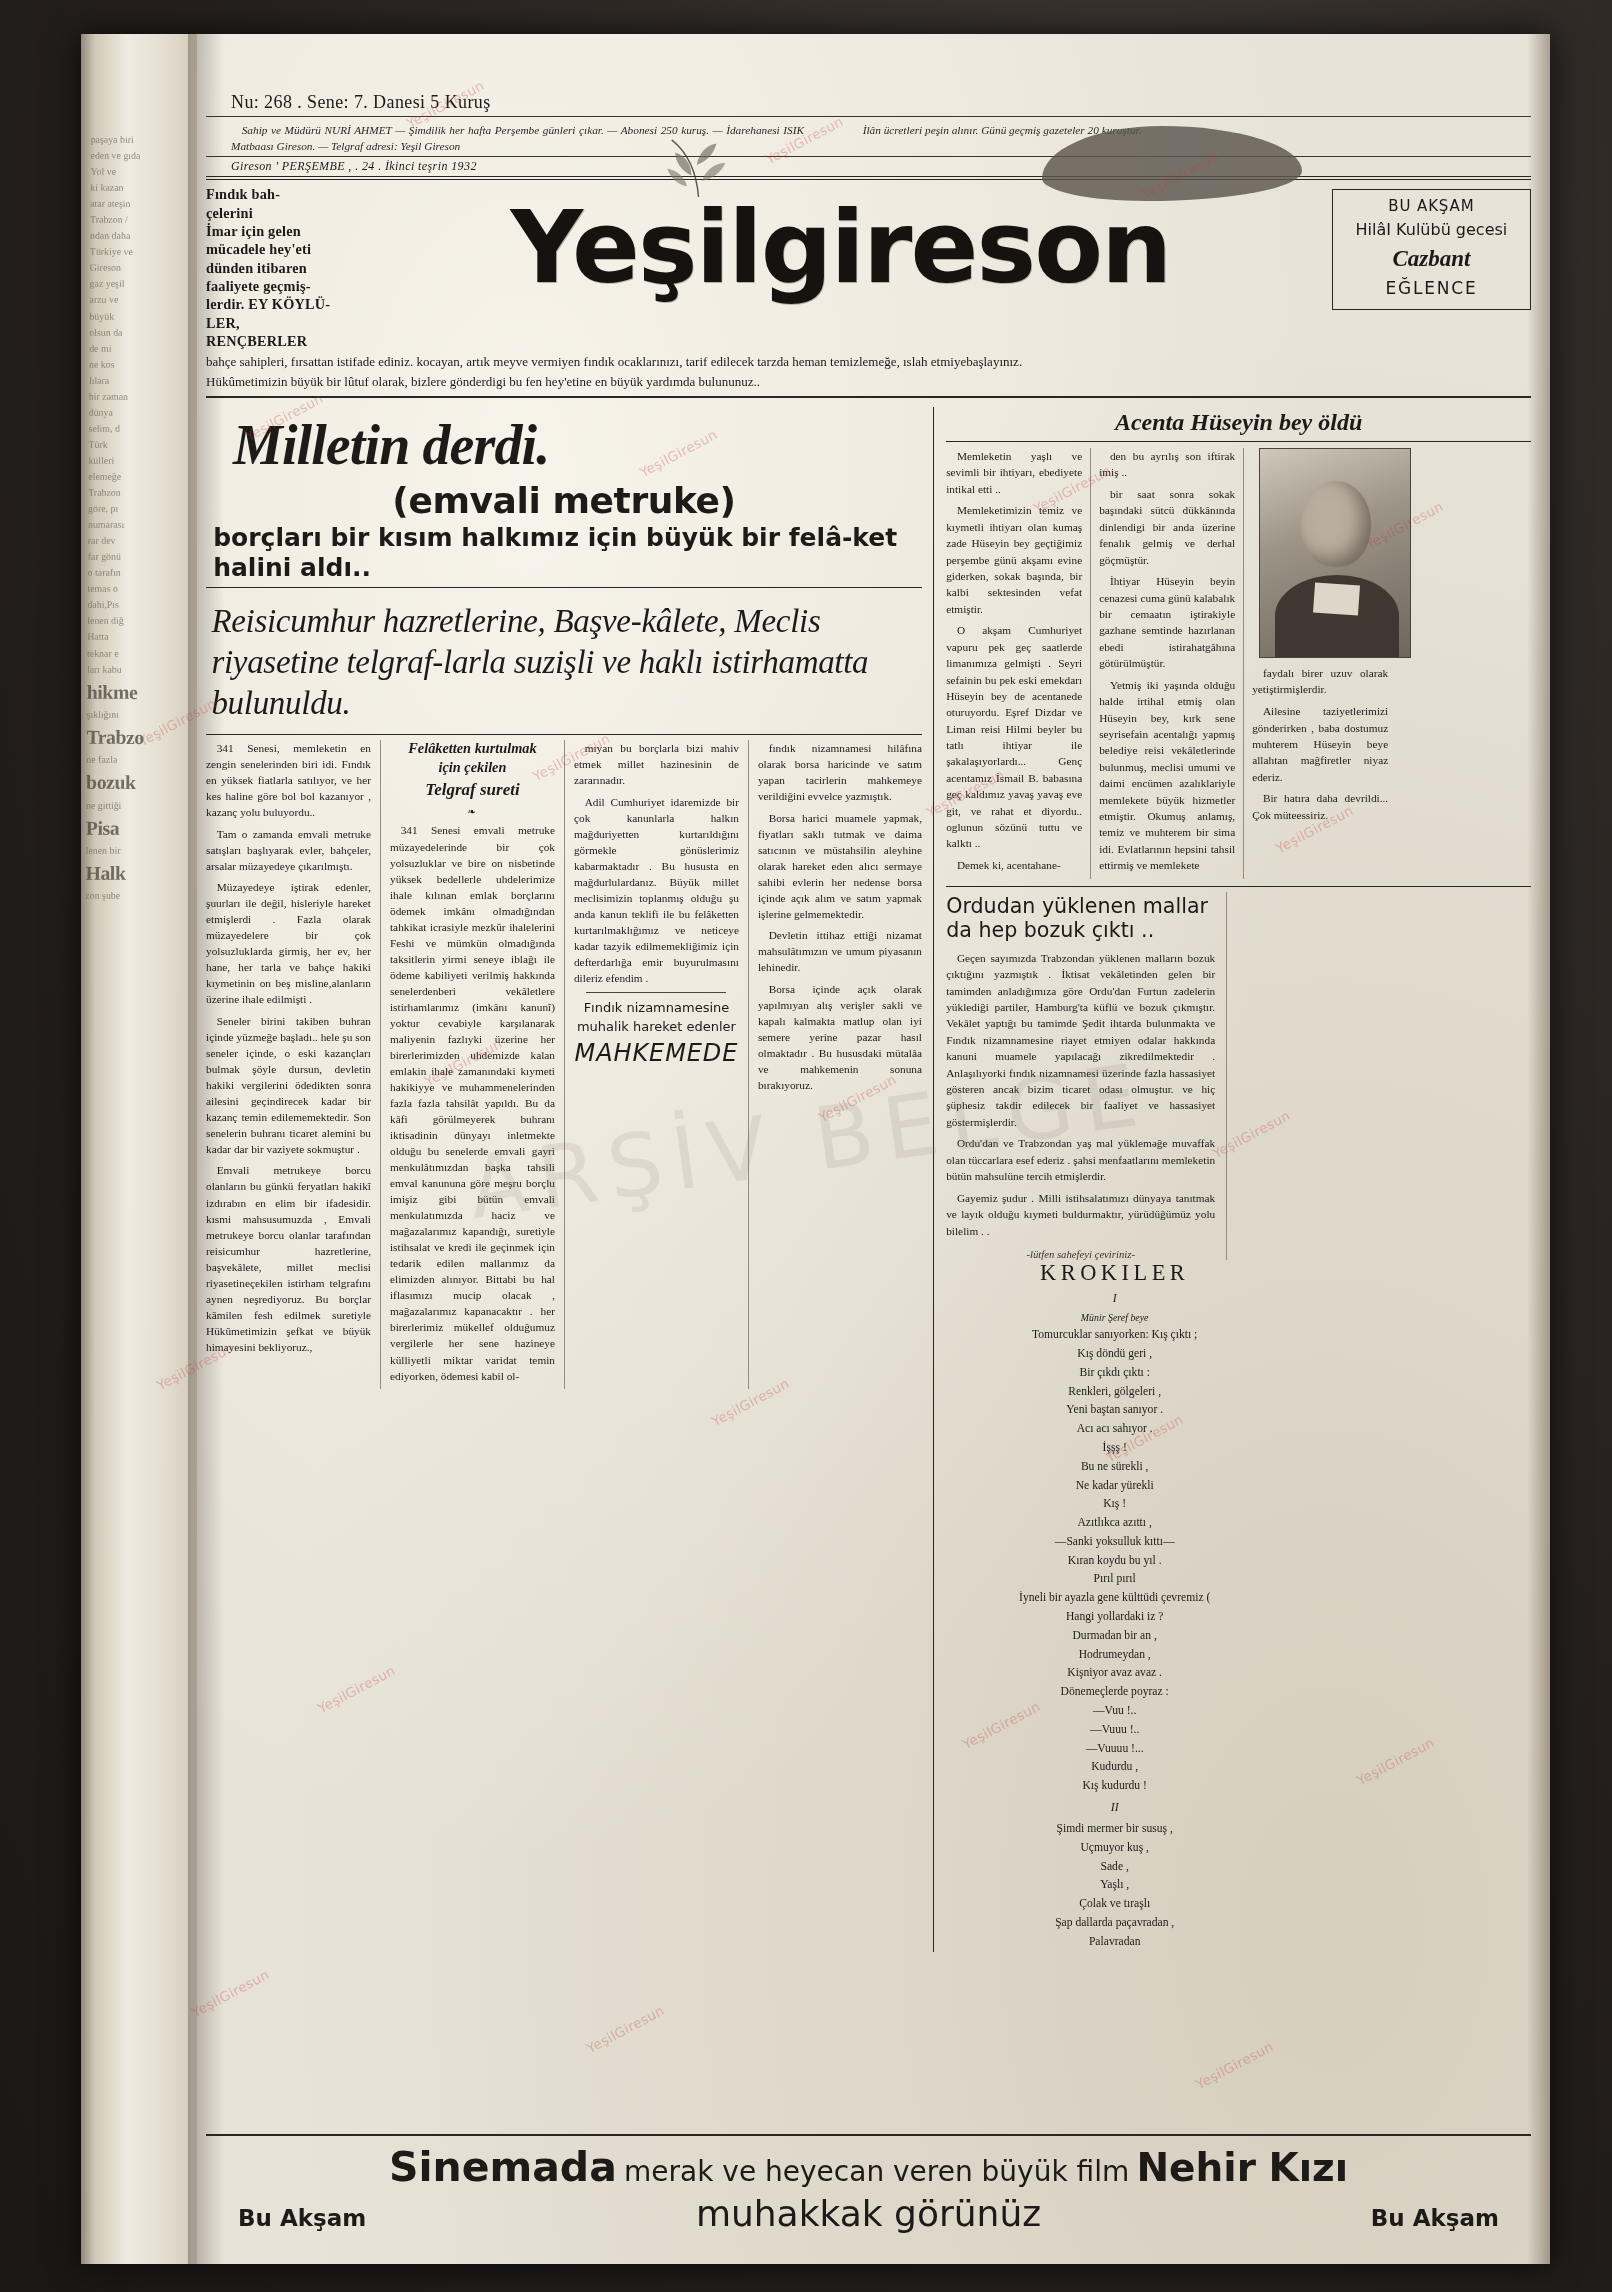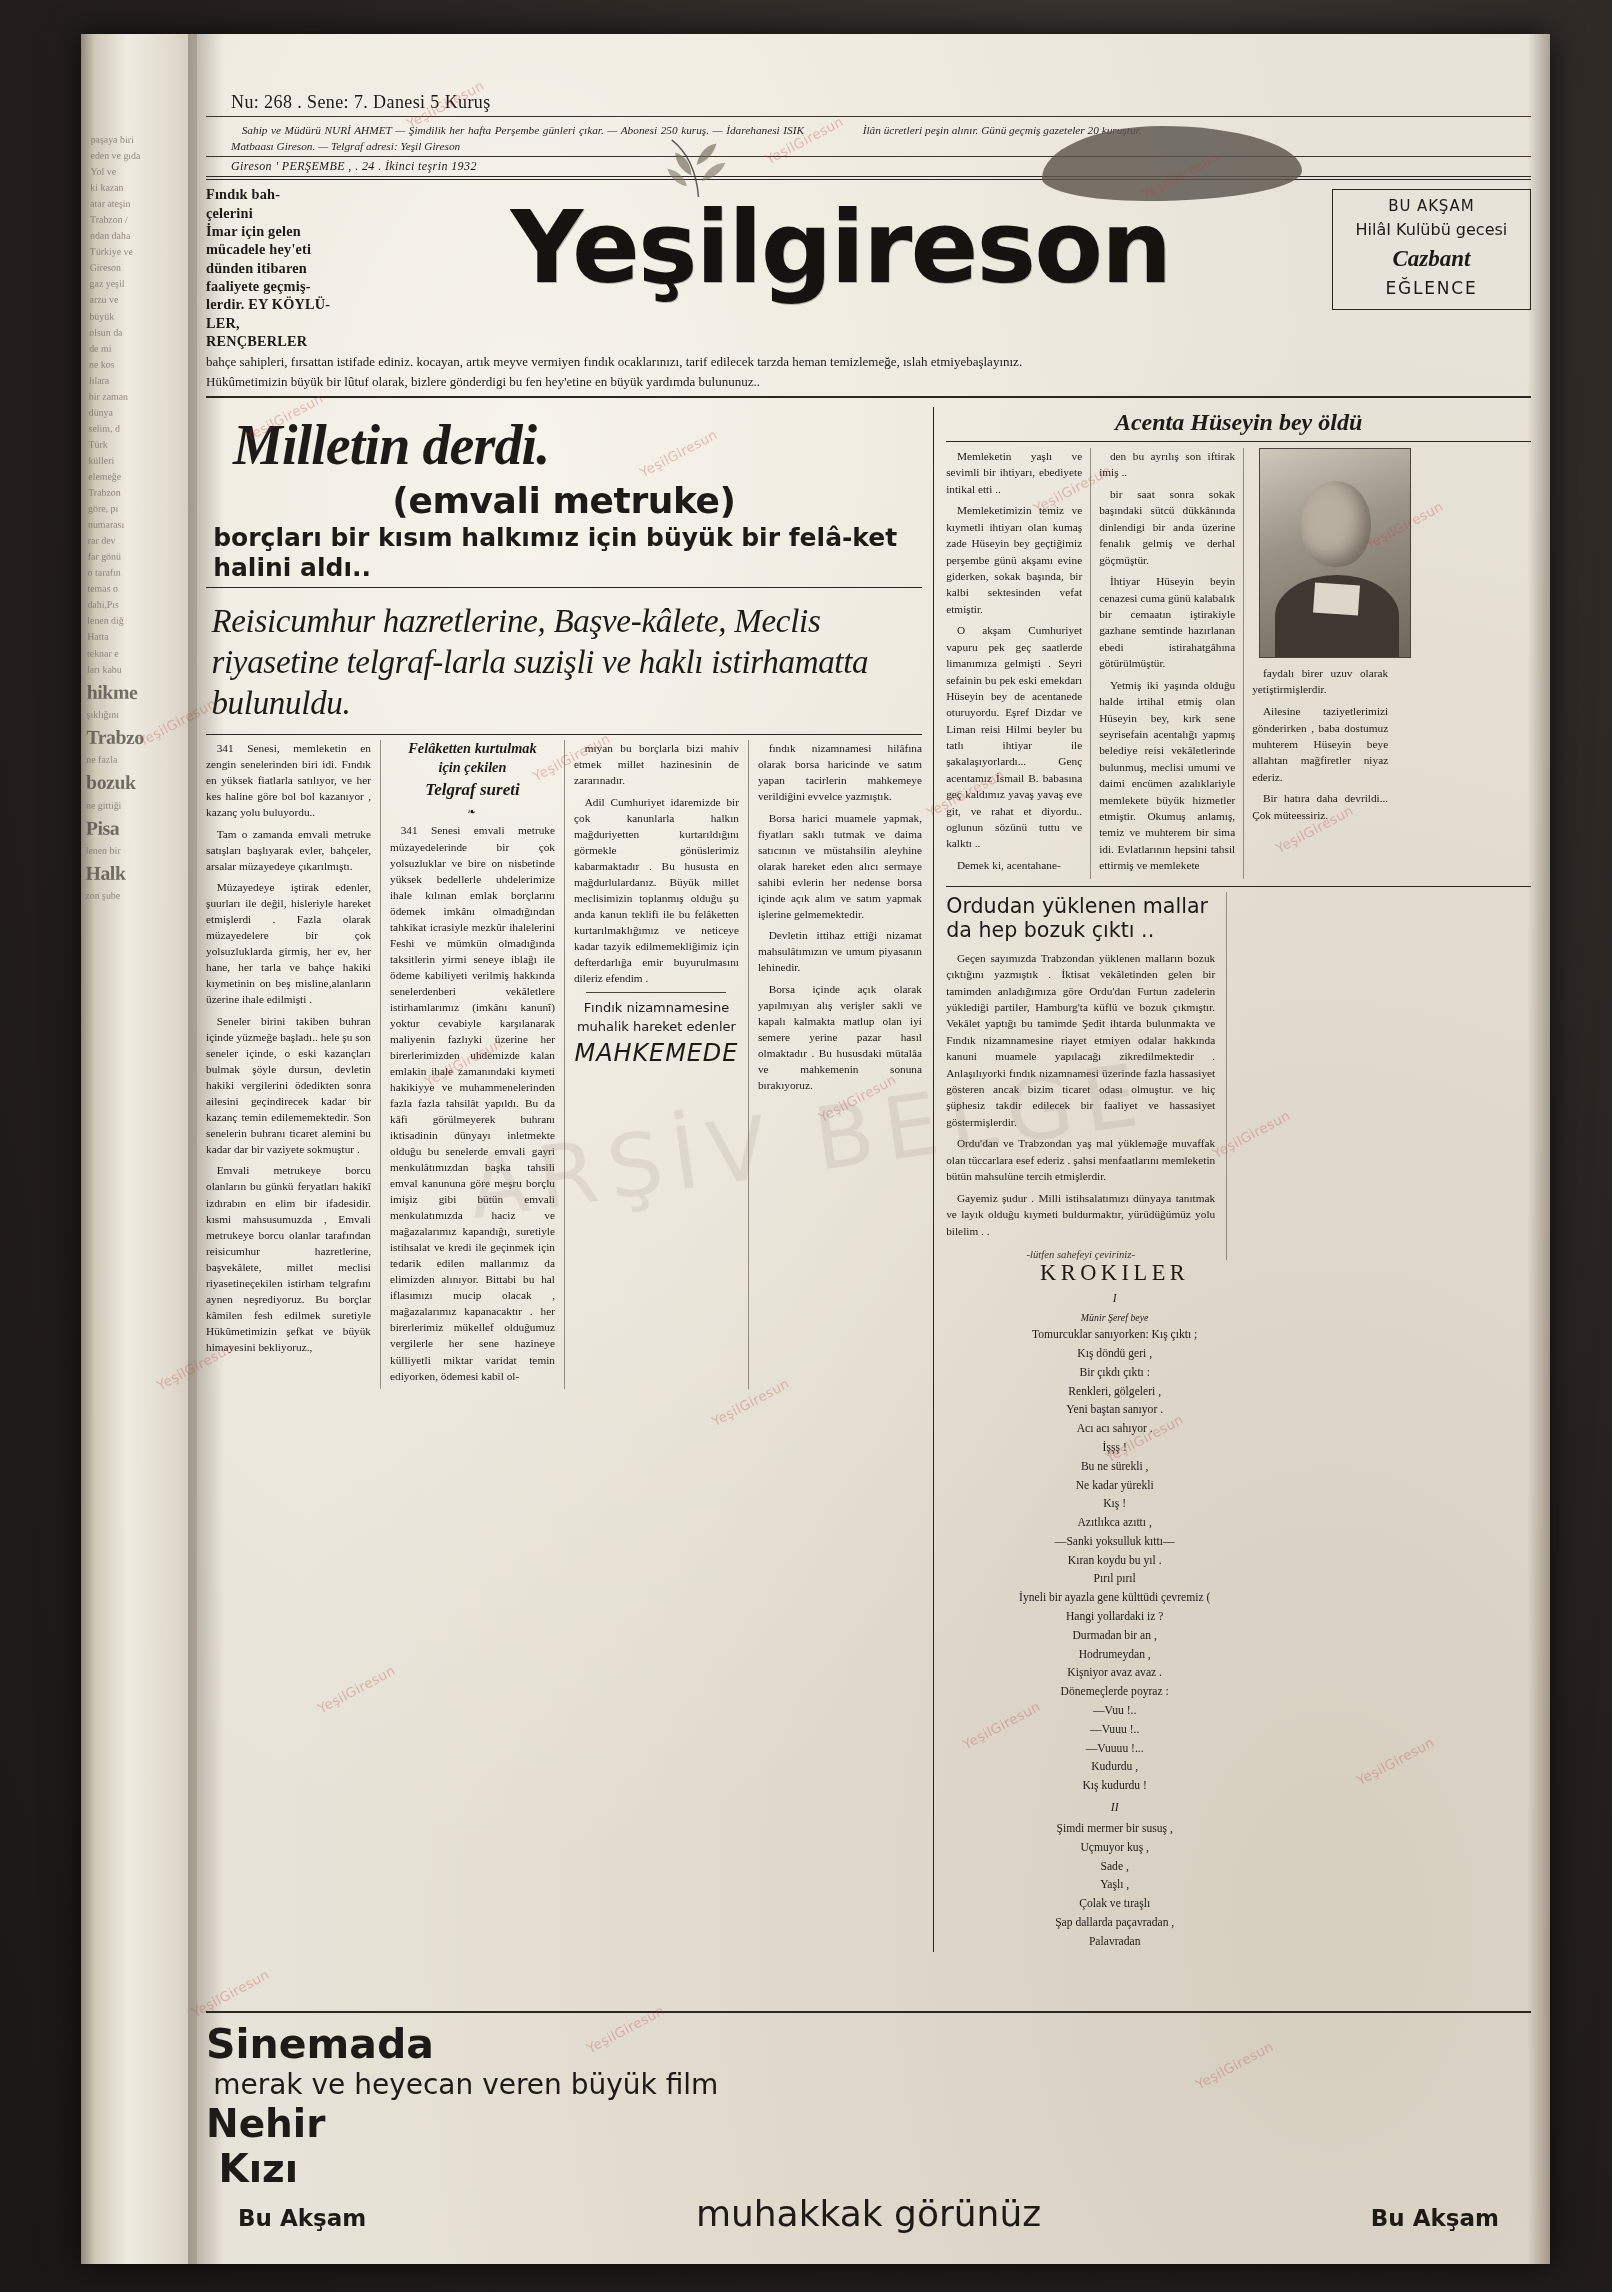--- a/index.html
+++ b/index.html
@@ -355,21 +355,21 @@
     color: #3a342d;
   }
 
   
   .cinema {
     position: absolute;
     left: 0; right: 0; bottom: 0;
     border-top: 2.7px double #2a2622;
     padding-top: 7.2px;
   }
-  .cin-row1 { display: flex; align-items: baseline; justify-content: center; flex-direction: column; }
+  .cin-row1 { display: flex; align-items: baseline; justify-content: center; }
   .cin-sinemada {
     font-family: "DejaVu Sans", sans-serif;
     font-size: 41px;
     font-weight: bold;
   }
   .cin-mid {
     font-family: "DejaVu Sans", sans-serif;
     font-size: 28px;
     padding: 0 7.2px;
   }

